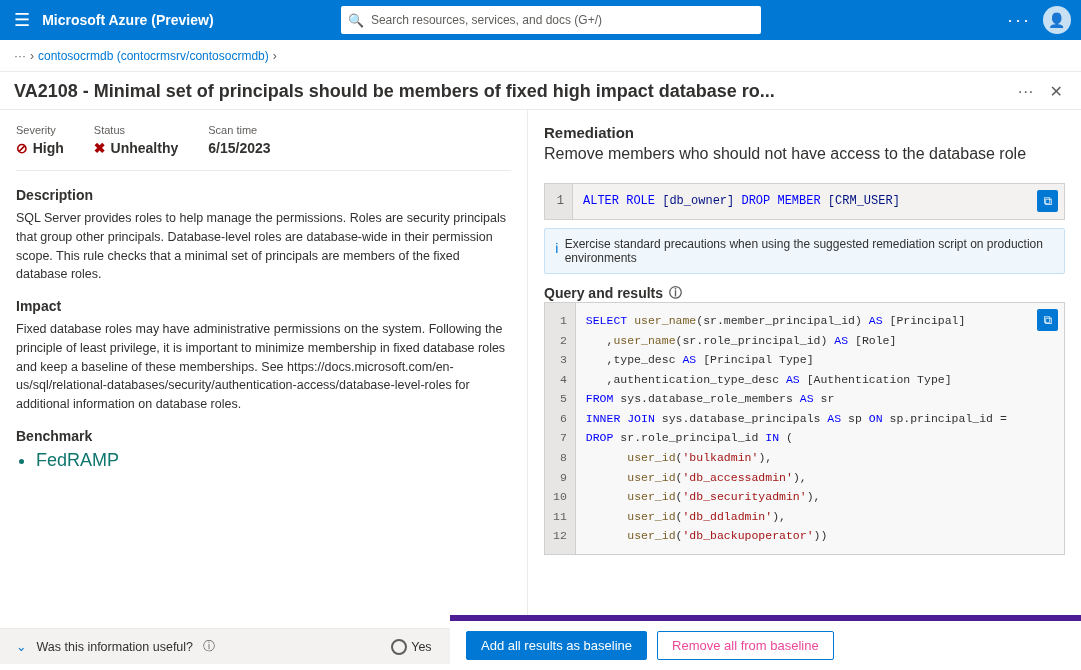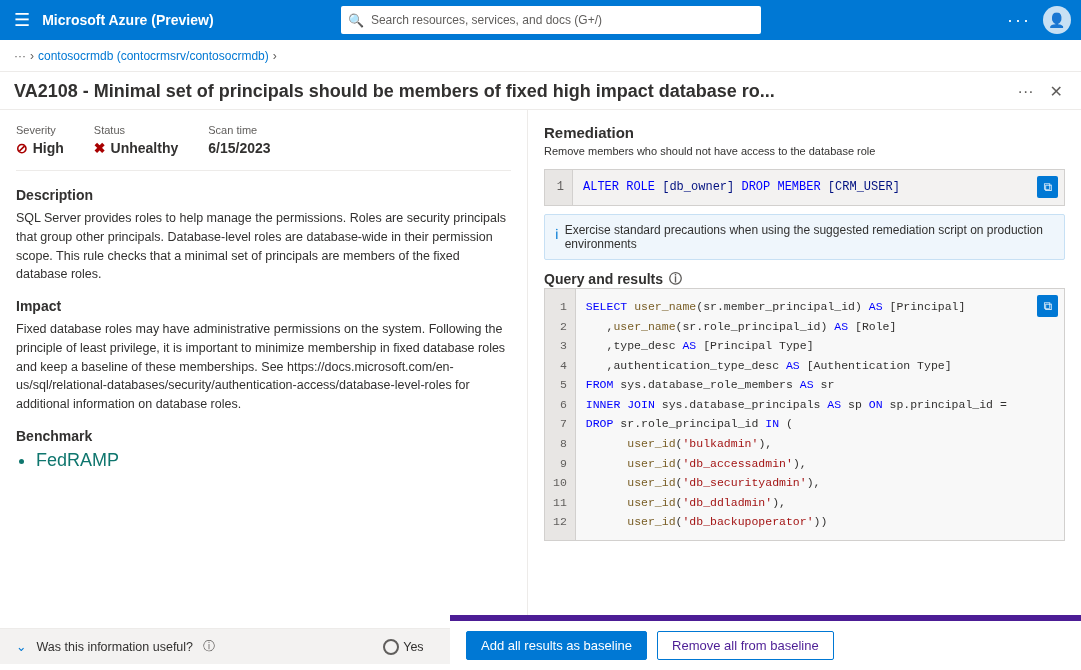--- a/index.html
+++ b/index.html
@@ -107,40 +107,40 @@
       bottom: 0; left: 0; right: 0;
       background: #f3f2f1;
       padding: 8px 16px;
       display: flex;
       align-items: center;
       gap: 10px;
       font-size: 12.5px;
       border-top: 1px solid #edebe9;
     }
     .feedback-bar-chevron { color: #0078d4; cursor: pointer; }
-    .radio-group { display: flex; align-items: center; gap: 28px; margin-left: auto; text-align: right; }
+    .radio-group { display: flex; align-items: center; gap: 20px; margin-left: auto; text-align: right; }
     .radio-opt { display: flex; align-items: center; gap: 4px; cursor: pointer; }
     .radio-circle {
       width: 16px; height: 16px; border-radius: 50%;
       border: 2px solid #605e5c; display: flex; align-items: center; justify-content: center;
     }
     .feedback-close { background: none; border: none; cursor: pointer; color: #605e5c; font-size: 16px; }
 
     
     .right-panel {
       flex: 1;
       padding: 14px 16px;
       overflow-y: auto;
       display: flex;
       flex-direction: column;
       gap: 10px;
     }
 
     .remediation-title { font-size: 15px; font-weight: 600; margin-bottom: 4px; }
-    .remediation-desc { font-size: 11px; color: #323130; margin-bottom: 12px; }
+    .remediation-desc { font-size: 16px; color: #323130; margin-bottom: 20px; }
 
     
     .code-block {
       background: #f3f2f1;
       border: 1px solid #d2d0ce;
       font-family: 'Courier New', monospace;
       font-size: 12px;
       padding: 0;
       position: relative;
       display: flex;
@@ -214,21 +214,21 @@
     .results-copy-btn {
       position: absolute; right: 6px; top: 6px;
       background: #0078d4; border: none; cursor: pointer;
       color: #fff; padding: 4px 6px; font-size: 12px; border-radius: 2px;
     }
     .btn-primary {
       background: #0078d4; color: #fff; border: 1px solid #0078d4;
       padding: 6px 14px; cursor: pointer; font-size: 13px; border-radius: 2px;
     }
     .btn-secondary {
-      background: #fff; color: #4c1d95; border: 1px solid #0078d4;
+      background: #fff; color: #ec4899; border: 1px solid #0078d4;
       padding: 6px 14px; cursor: pointer; font-size: 13px; border-radius: 2px;
     }
   </style>
 </head>
 <body>
 
 <div class="top-bar">
   <span class="top-bar-hamburger">☰</span>
   <span class="top-bar-logo">Microsoft Azure (Preview)</span>
   <div class="top-bar-search">

